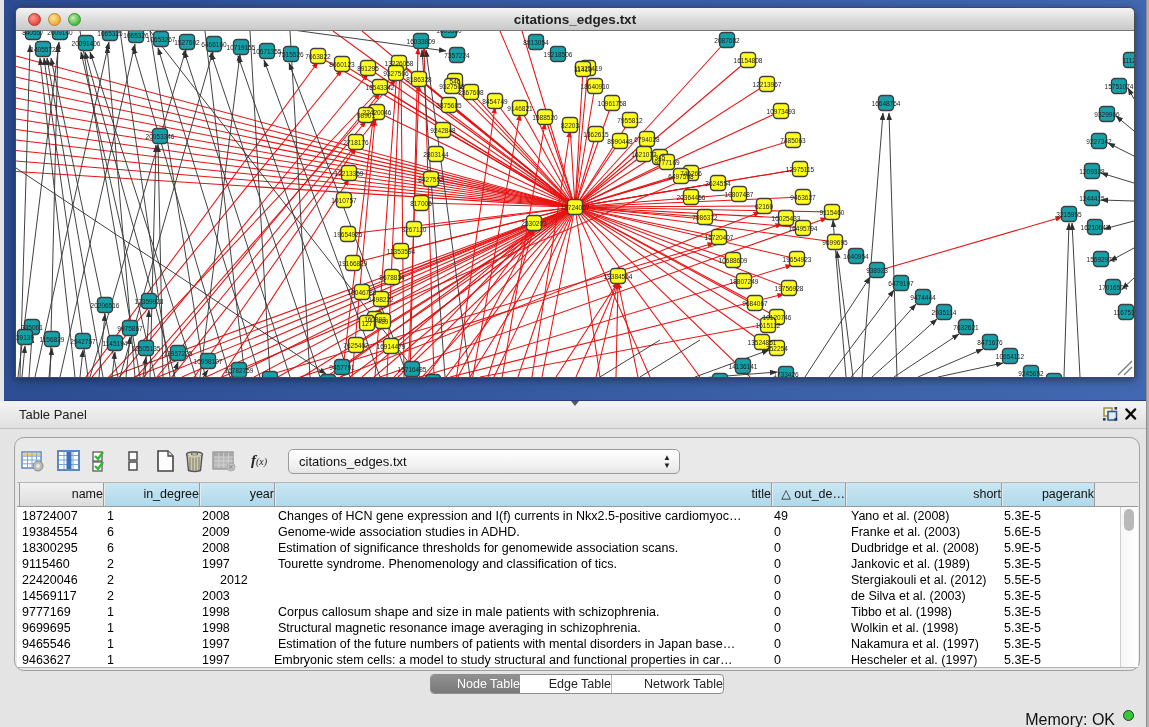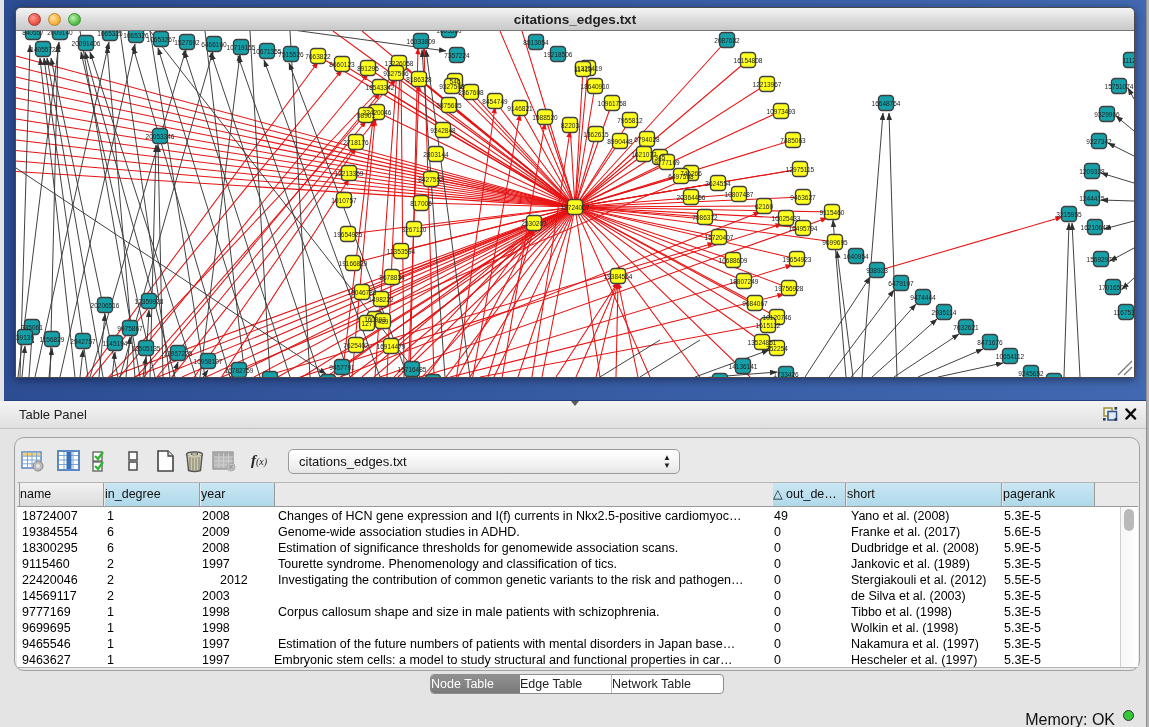--- a/index.html
+++ b/index.html
@@ -14,28 +14,28 @@
 #phead .t{position:absolute;left:19px;top:6px;font-size:13px;color:#222}
 #px{position:absolute;left:1125px;top:7px}
 #pfloat{position:absolute;left:1103px;top:6px}
 #inner{position:absolute;left:14px;top:36px;width:1126px;height:234px;background:#e9e9e9;border:1px solid #a2a2a2;border-radius:10px}
 .ic{position:absolute;top:11px}
 .fx{position:absolute;top:14px;font-size:15px;color:#222;font-family:"Liberation Serif",serif}
 #combo{position:absolute;left:273px;top:11px;width:392px;height:25px;border:1px solid #9a9a9a;border-radius:5px;background:linear-gradient(#fff,#f0f0f0 70%,#e4e4e4);font-size:13px;color:#111;line-height:24px;padding-left:10px}
 #combo .ar{position:absolute;right:8px;top:4px;font-size:8px;color:#222;line-height:8px}
 #tablewrap{position:absolute;left:2px;top:44px;width:1121px;height:186px;background:#fff;border:1px solid #b5b5b5;border-left:none;border-right:none;overflow:hidden}
 #thead{position:absolute;left:0;top:0;width:1121px;height:24px;background:#e9e9e9;border-bottom:1px solid #9a9a9a}
-.th{position:absolute;top:0;height:23px;font-size:12.5px;color:#111;text-align:left;line-height:23px;border-right:1px solid #9a9a9a;background:linear-gradient(#c9e6f3,#b0d9ea)}
+.th{position:absolute;top:0;height:23px;font-size:12.5px;color:#111;text-align:right;line-height:23px;border-right:1px solid #9a9a9a;background:linear-gradient(#c9e6f3,#b0d9ea)}
 .th.gray{background:linear-gradient(#f2f2f2,#dcdcdc);border-left:1px solid #9a9a9a}
 .tr{position:absolute;left:0;height:16px;width:1100px;font-size:12.5px;color:#000}
 .tr .c{position:absolute;top:0;white-space:nowrap;overflow:hidden;line-height:16px}
 #sbar{position:absolute;left:1103px;top:24px;width:17px;height:161px;background:linear-gradient(90deg,#f6f6f6,#fff);border-left:1px solid #d0d0d0}
 #sthumb{position:absolute;left:3px;top:2px;width:10px;height:22px;background:#b9b9b9;border-radius:5px}
 #tabs{position:absolute;left:430px;top:273px;height:20px;border:1px solid #8e8e8e;border-radius:4px;overflow:hidden;background:#fff}
-.seg{display:inline-block;height:20px;line-height:19px;font-size:12.5px;color:#222;text-align:left;vertical-align:top}
+.seg{display:inline-block;height:20px;line-height:19px;font-size:12.5px;color:#222;text-align:right;vertical-align:top}
 .seg.sel{background:linear-gradient(#909090,#777);color:#fff}
 .seg.mid{border-left:1px solid #bbb}
 #mem{position:absolute;right:34px;top:310px;font-size:16px;color:#111}
 #memdot{position:absolute;right:15px;top:309px;width:11px;height:11px;border-radius:50%;background:#35c838;border:1.5px solid #333}
 #grip{position:absolute;left:570px;top:0px}
 </style></head><body>
 <div id="blue"></div>
 <div id="win">
   <div id="tbar">
     <span class="tl" style="left:12px;background:radial-gradient(circle at 4px 4px,#ff9a8d,#ec5347 60%,#c93a30);border:1px solid #ad3830"></span>
@@ -612,40 +612,41 @@
         <circle cx="19" cy="18" r="4" fill="#c4c4c4" stroke="#aaa"></circle>
         <path d="M17.3 16.3l3.4 3.4M20.7 16.3l-3.4 3.4" stroke="#9a9a9a" stroke-width="1.3"></path>
       </svg>
       <div class="fx" style="left:236px"><i><b>f</b><span style="font-size:10px">(x)</span></i></div>
     <div id="combo">citations_edges.txt<span class="ar">▲<br>▼</span></div>
     <div id="tablewrap">
       <div id="thead">
         <div class="th gray" style="left:2px;width:85px">name</div>
         <div class="th" style="left:88px;width:95px">in_degree</div>
         <div class="th" style="left:184px;width:74px">year</div>
+        <div class="th" style="left:259px;width:496px">title</div>
         <div class="th" style="left:756px;width:73px">△ out_de…</div>
         <div class="th" style="left:830px;width:155px">short</div>
         <div class="th" style="left:986px;width:92px">pagerank</div>
       </div>
       <div class="tr" style="top:25px">
           <span class="c" style="left:5px;width:80px">18724007</span>
           <span class="c" style="left:90px;width:90px">1</span>
           <span class="c" style="left:185px;width:70px">2008</span>
           <span class="c" style="left:261px;width:492px">Changes of HCN gene expression and I(f) currents in Nkx2.5-positive cardiomyoc…</span>
           <span class="c" style="left:757px;width:70px">49</span>
           <span class="c" style="left:834px;width:150px">Yano et al. (2008)</span>
           <span class="c" style="left:987px;width:100px">5.3E-5</span>
         </div>
 <div class="tr" style="top:41px">
           <span class="c" style="left:5px;width:80px">19384554</span>
           <span class="c" style="left:90px;width:90px">6</span>
           <span class="c" style="left:185px;width:70px">2009</span>
           <span class="c" style="left:261px;width:492px">Genome-wide association studies in ADHD.</span>
           <span class="c" style="left:757px;width:70px">0</span>
-          <span class="c" style="left:834px;width:150px">Franke et al. (2017)</span>
+          <span class="c" style="left:834px;width:150px">Franke et al. (2003)</span>
           <span class="c" style="left:987px;width:100px">5.6E-5</span>
         </div>
 <div class="tr" style="top:57px">
           <span class="c" style="left:5px;width:80px">18300295</span>
           <span class="c" style="left:90px;width:90px">6</span>
           <span class="c" style="left:185px;width:70px">2008</span>
           <span class="c" style="left:261px;width:492px">Estimation of significance thresholds for genomewide association scans.</span>
           <span class="c" style="left:757px;width:70px">0</span>
           <span class="c" style="left:834px;width:150px">Dudbridge et al. (2008)</span>
           <span class="c" style="left:987px;width:100px">5.9E-5</span>
@@ -656,21 +657,20 @@
           <span class="c" style="left:185px;width:70px">1997</span>
           <span class="c" style="left:261px;width:492px">Tourette syndrome. Phenomenology and classification of tics.</span>
           <span class="c" style="left:757px;width:70px">0</span>
           <span class="c" style="left:834px;width:150px">Jankovic et al. (1989)</span>
           <span class="c" style="left:987px;width:100px">5.3E-5</span>
         </div>
 <div class="tr" style="top:89px">
           <span class="c" style="left:5px;width:80px">22420046</span>
           <span class="c" style="left:90px;width:90px">2</span>
           <span class="c" style="left:203px;width:70px">2012</span>
-          <span class="c" style="left:261px;width:492px">Investigating the contribution of common genetic variants to the risk and pathogen…</span>
           <span class="c" style="left:757px;width:70px">0</span>
           <span class="c" style="left:834px;width:150px">Stergiakouli et al. (2012)</span>
           <span class="c" style="left:987px;width:100px">5.5E-5</span>
         </div>
 <div class="tr" style="top:105px">
           <span class="c" style="left:5px;width:80px">14569117</span>
           <span class="c" style="left:90px;width:90px">2</span>
           <span class="c" style="left:185px;width:70px">2003</span>
           <span class="c" style="left:757px;width:70px">0</span>
           <span class="c" style="left:834px;width:150px">de Silva et al. (2003)</span>
@@ -682,20 +682,21 @@
           <span class="c" style="left:185px;width:70px">1998</span>
           <span class="c" style="left:261px;width:492px">Corpus callosum shape and size in male patients with schizophrenia.</span>
           <span class="c" style="left:757px;width:70px">0</span>
           <span class="c" style="left:834px;width:150px">Tibbo et al. (1998)</span>
           <span class="c" style="left:987px;width:100px">5.3E-5</span>
         </div>
 <div class="tr" style="top:137px">
           <span class="c" style="left:5px;width:80px">9699695</span>
           <span class="c" style="left:90px;width:90px">1</span>
           <span class="c" style="left:185px;width:70px">1998</span>
+          <span class="c" style="left:261px;width:492px">Structural magnetic resonance image averaging in schizophrenia.</span>
           <span class="c" style="left:757px;width:70px">0</span>
           <span class="c" style="left:834px;width:150px">Wolkin et al. (1998)</span>
           <span class="c" style="left:987px;width:100px">5.3E-5</span>
         </div>
 <div class="tr" style="top:153px">
           <span class="c" style="left:5px;width:80px">9465546</span>
           <span class="c" style="left:90px;width:90px">1</span>
           <span class="c" style="left:185px;width:70px">1997</span>
           <span class="c" style="left:261px;width:492px">Estimation of the future numbers of patients with mental disorders in Japan base…</span>
           <span class="c" style="left:757px;width:70px">0</span>

